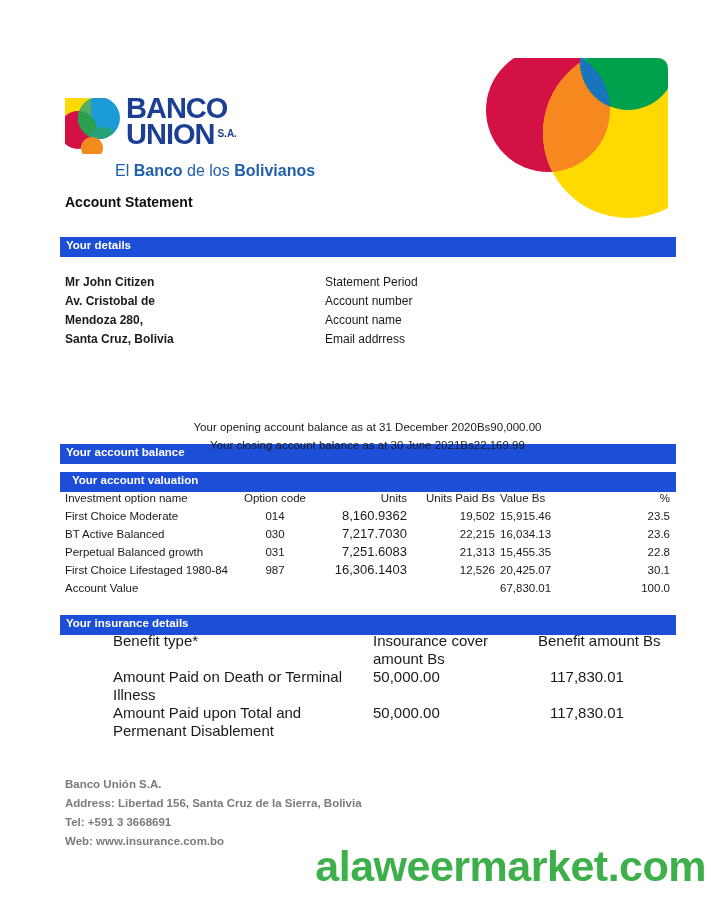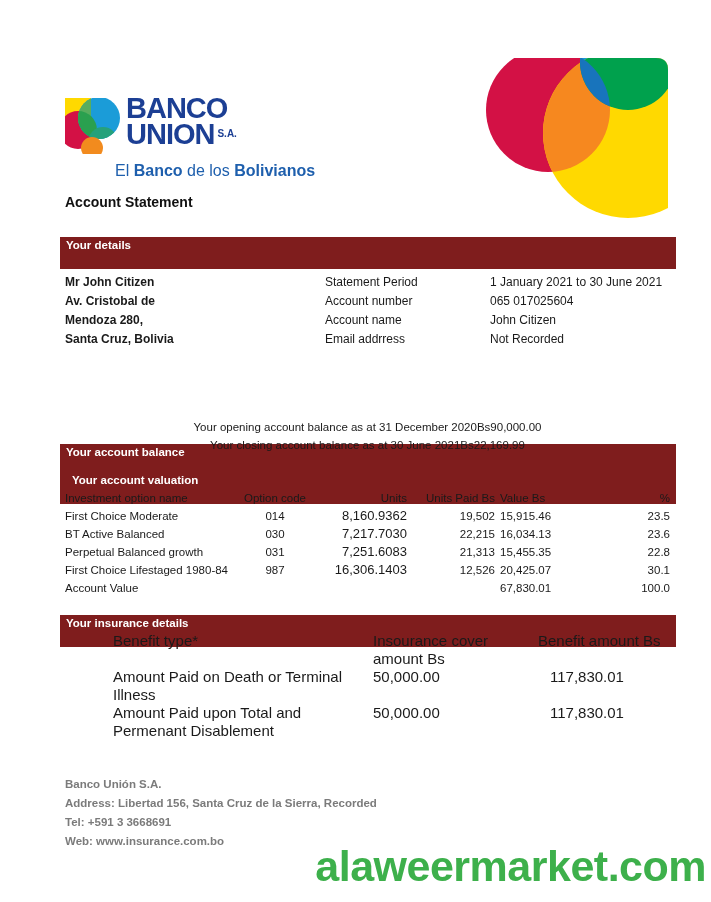--- a/index.html
+++ b/index.html
@@ -21,22 +21,22 @@
   .logo-text{display:flex;flex-direction:column;margin-top:-2px;}
   .brand-line{font-weight:bold;font-size:29px;line-height:25px;letter-spacing:-1px;color:#1c3f94;}
   .brand-line2{display:flex;align-items:flex-end;}
   .brand-suffix{font-weight:bold;font-size:10px;color:#1c3f94;margin-left:3px;margin-bottom:1px;letter-spacing:0;}
   .tagline{margin-top:4px;margin-left:50px;font-size:16px;color:#1e5fad;}
   .tagline b{font-weight:bold;}
 
   .doc-title{position:absolute;left:65px;top:194px;font-size:14px;font-weight:bold;color:#111;}
 
   .bar{
-    position:absolute;left:60px;width:616px;height:32px;
-    background:#7f1d1d;color:#ffffff;
+    position:absolute;left:60px;width:616px;height:20px;
+    background:#1d4ed8;color:#ffffff;
     font-size:11.5px;font-weight:bold;line-height:16px;
     padding-left:6px;box-sizing:border-box;
   }
   .bar-details{top:237px;}
   .bar-balance{top:400px;margin-top:44px;}
   .bar-valuation{top:472px;padding-left:12px;}
   .bar-insurance{top:615px;}
 
   
   .details{position:absolute;left:65px;top:273px;width:605px;display:flex;font-size:12px;}
@@ -152,26 +152,20 @@
       <div>Av. Cristobal de</div>
       <div>Mendoza 280,</div>
       <div>Santa Cruz, Bolivia</div>
     </div>
     <div class="labels">
       <div>Statement Period</div>
       <div>Account number</div>
       <div>Account name</div>
       <div>Email addrress</div>
     </div>
-    <div class="values">
-      <div>1 January 2021 to 30 June 2021</div>
-      <div>065 017025604</div>
-      <div>John Citizen</div>
-      <div>Not Recorded</div>
-    </div>
   </div>
 
   <div class="bar bar-balance">Your account balance</div>
   <div class="balance">
     <div class="balance-row">
       <span>Your opening account balance as at 31 December 2020</span>
       <span>Bs90,000.00</span>
     </div>
     <div class="balance-row">
       <span>Your closing account balance as at 30 June 2021</span>
@@ -234,20 +228,20 @@
     <div>50,000.00</div>
     <div class="i-val2">117,830.01</div>
 
     <div class="i-c0">Amount Paid upon Total and Permenant Disablement</div>
     <div>50,000.00</div>
     <div class="i-val2">117,830.01</div>
   </div>
 
   <div class="footer">
     <div>Banco Unión S.A.</div>
-    <div>Address: Libertad 156, Santa Cruz de la Sierra, Recorded</div>
+    <div>Address: Libertad 156, Santa Cruz de la Sierra, Bolivia</div>
     <div>Tel: +591 3 3668691</div>
     <div>Web: www.insurance.com.bo</div>
   </div>
 
   <div class="watermark">alaweermarket.com</div>
 
 </div>
 
 </body></html>

